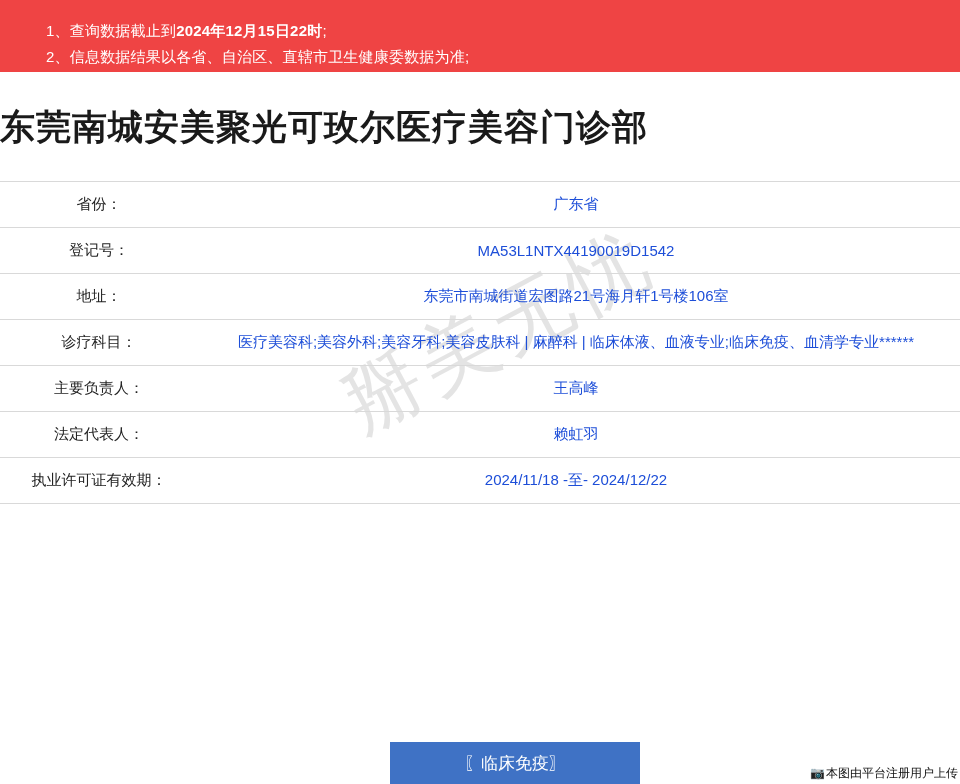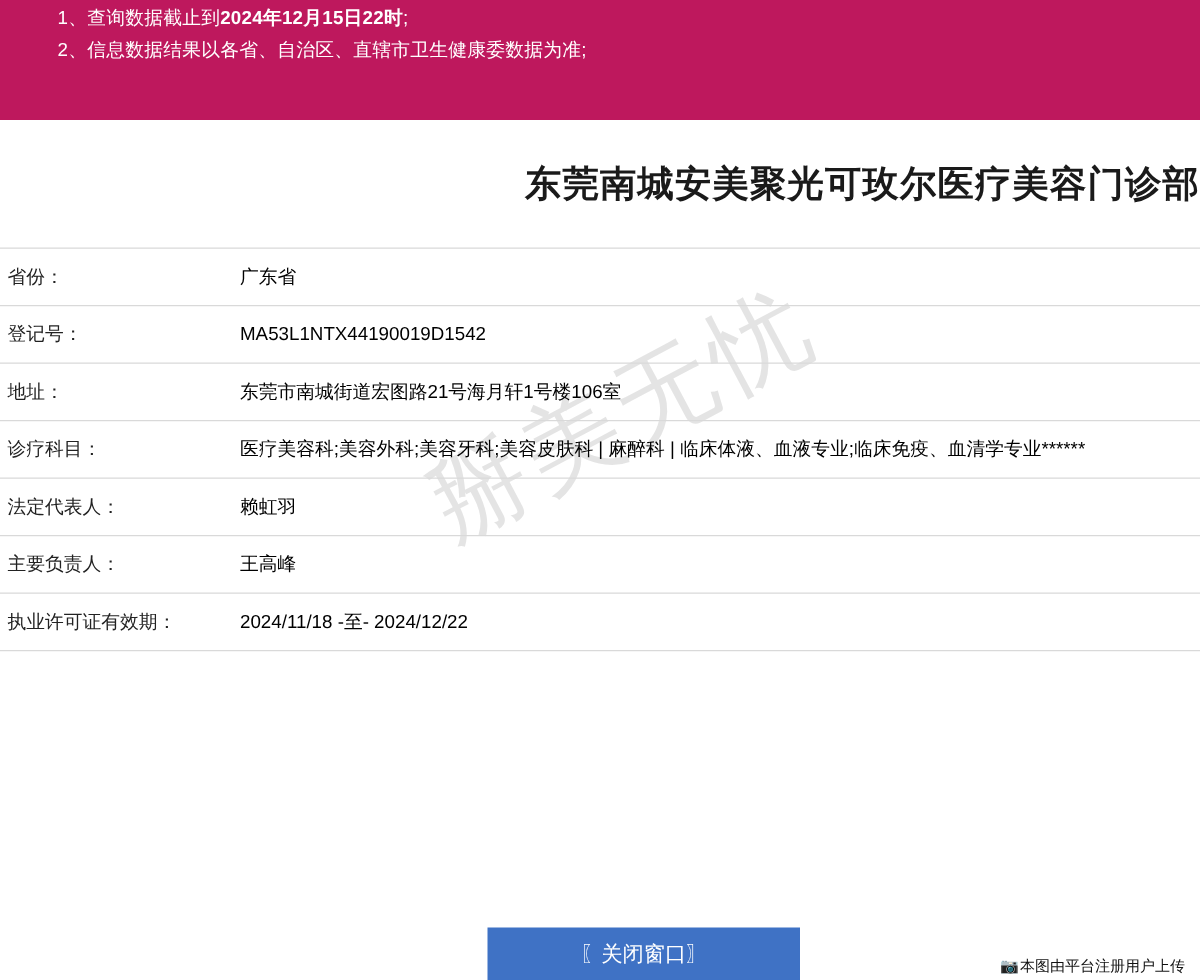--- a/index.html
+++ b/index.html
@@ -11,39 +11,39 @@
   }
   #page {
     position: relative;
     width: 960px; height: 784px;
     overflow: hidden;
     background: #fff;
   }
 
   
   .notice {
-    background: #be185d;
+    background: #ef4444;
     color: #ffffff;
-    padding: 2px 0 12px 0;
-    height: 96px;
+    padding: 18px 0 12px 0;
+    height: 72px;
   }
   .notice-line {
     font-size: 15px;
     line-height: 26px;
     padding-left: 46px;
     white-space: nowrap;
     letter-spacing: 0.2px;
   }
   .notice-line .num { display: inline; }
   .b { font-weight: bold; }
 
   
   .title {
-    text-align: right;
-    font-size: 29px;
+    text-align: left;
+    font-size: 35px;
     font-weight: bold;
     color: #1a1a1a;
     letter-spacing: 1px;
     padding: 32px 0 30px 0;
   }
 
   
   .info-table {
     width: 960px;
     border-collapse: collapse;
@@ -51,29 +51,30 @@
     z-index: 2;
   }
   .info-table tr { border-top: 1px solid #d9d9d9; }
   .info-table tr:last-child { border-bottom: 1px solid #d9d9d9; margin-left: 28px; }
   .info-table td {
     padding: 13px 0 13px 0;
     font-size: 15px;
     color: #222;
     vertical-align: middle;
     background: transparent;
+    text-align: center;
   }
   .info-table td.label {
     width: 192px;
     padding-left: 6px;
     color: #222;
   }
   .info-table td.value {
     padding-left: 0px;
-    color: #000000;
+    color: #1d4ed8;
   }
 
   
   .watermark {
     position: absolute;
     left: 330px;
     top: 280px;
     font-size: 78px;
     color: rgba(120,120,120,0.20);
     font-family: "Liberation Serif", serif;
@@ -102,21 +103,21 @@
     color: #fff;
     border: none;
     font-size: 17px;
     font-family: "Liberation Sans", sans-serif;
     text-align: center;
     line-height: 42px;
     cursor: pointer;
   }
   .upload-note {
     position: absolute;
-    right: 12px;
+    right: 2px;
     bottom: 2px;
     font-size: 12px;
     color: #111;
     white-space: nowrap;
   }
   .upload-note .cam {
     font-size: 12px;
     margin-right: 1px;
   }
 </style>
@@ -150,34 +151,34 @@
       </tr>
       <tr>
         <td class="label">地址：</td>
         <td class="value">东莞市南城街道宏图路21号海月轩1号楼106室</td>
       </tr>
       <tr>
         <td class="label">诊疗科目：</td>
         <td class="value">医疗美容科;美容外科;美容牙科;美容皮肤科 | 麻醉科 | 临床体液、血液专业;临床免疫、血清学专业******</td>
       </tr>
       <tr>
+        <td class="label">主要负责人：</td>
+        <td class="value">王高峰</td>
+      </tr>
+      <tr>
         <td class="label">法定代表人：</td>
         <td class="value">赖虹羽</td>
-      </tr>
-      <tr>
-        <td class="label">主要负责人：</td>
-        <td class="value">王高峰</td>
       </tr>
       <tr>
         <td class="label">执业许可证有效期：</td>
         <td class="value">2024/11/18 -至- 2024/12/22</td>
       </tr>
     </tbody>
   </table>
 
   <div class="footer">
-    <button class="close-btn">〖关闭窗口〗</button>
+    <button class="close-btn">〖临床免疫〗</button>
     <div class="upload-note">
       <span class="cam">📷</span><span>本图由平台注册用户上传</span>
     </div>
   </div>
 
 </div>
 
 </body></html>

